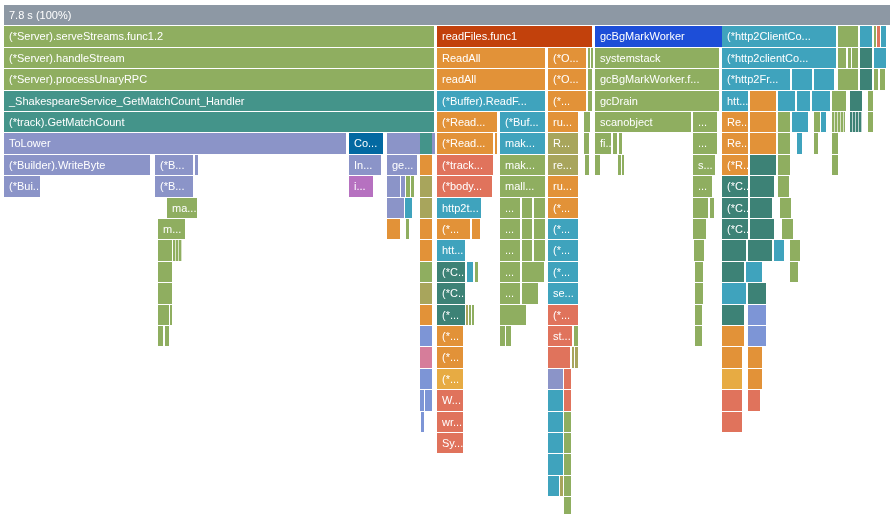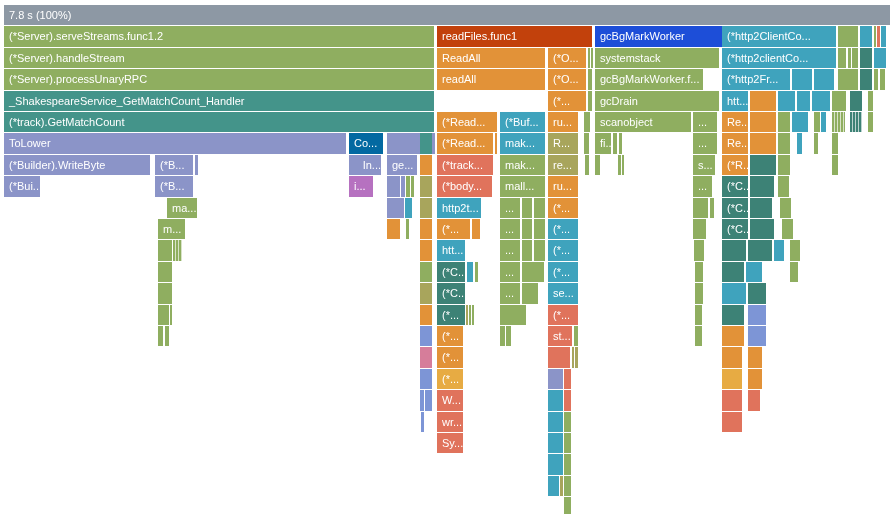--- a/index.html
+++ b/index.html
@@ -42,29 +42,30 @@
     <div class="frame" style="left: 722px; top: 47.8px; width: 114px; height: 20.4px; background: rgb(63, 163, 189);">(*http2clientCo...</div>
     <div class="frame nolabel" style="left: 838px; top: 47.8px; width: 8px; height: 20.4px; background: rgb(143, 174, 96);"></div>
     <div class="frame nolabel" style="left: 847.5px; top: 47.8px; width: 3.5px; height: 20.4px; background: rgb(143, 174, 96);"></div>
     <div class="frame nolabel" style="left: 852px; top: 47.8px; width: 6px; height: 20.4px; background: rgb(143, 174, 96);"></div>
     <div class="frame nolabel" style="left: 860px; top: 47.8px; width: 12px; height: 20.4px; background: rgb(61, 130, 118);"></div>
     <div class="frame nolabel" style="left: 874px; top: 47.8px; width: 12px; height: 20.4px; background: rgb(63, 163, 189);"></div>
     <div class="frame" style="left: 4px; top: 69.2px; width: 430px; height: 20.4px; background: rgb(143, 174, 96);">(*Server).processUnaryRPC</div>
     <div class="frame" style="left: 437px; top: 69.2px; width: 108px; height: 20.4px; background: rgb(226, 146, 56);">readAll</div>
     <div class="frame" style="left: 548px; top: 69.2px; width: 38px; height: 20.4px; background: rgb(226, 146, 56);">(*O...</div>
     <div class="frame nolabel" style="left: 588px; top: 69.2px; width: 4px; height: 20.4px; background: rgb(143, 174, 96);"></div>
-    <div class="frame" style="left: 595px; top: 69.2px; width: 108px; height: 20.4px; background: rgb(143, 174, 96);">gcBgMarkWorker.f...</div>
+    <div class="frame" style="left: 595px; top: 69.2px; width: 124px; height: 20.4px; background: rgb(143, 174, 96);">gcBgMarkWorker.f...</div>
     <div class="frame" style="left: 722px; top: 69.2px; width: 68px; height: 20.4px; background: rgb(63, 163, 189);">(*http2Fr...</div>
     <div class="frame nolabel" style="left: 792px; top: 69.2px; width: 20px; height: 20.4px; background: rgb(63, 163, 189);"></div>
     <div class="frame nolabel" style="left: 814px; top: 69.2px; width: 20px; height: 20.4px; background: rgb(63, 163, 189);"></div>
     <div class="frame nolabel" style="left: 838px; top: 69.2px; width: 20px; height: 20.4px; background: rgb(143, 174, 96);"></div>
     <div class="frame nolabel" style="left: 860px; top: 69.2px; width: 12px; height: 20.4px; background: rgb(61, 130, 118);"></div>
     <div class="frame nolabel" style="left: 874px; top: 69.2px; width: 4px; height: 20.4px; background: rgb(143, 174, 96);"></div>
     <div class="frame nolabel" style="left: 879.5px; top: 69.2px; width: 5px; height: 20.4px; background: rgb(143, 174, 96);"></div>
     <div class="frame" style="left: 4px; top: 90.6px; width: 430px; height: 20.4px; background: rgb(68, 148, 138);">_ShakespeareService_GetMatchCount_Handler</div>
+    <div class="frame" style="left: 437px; top: 90.6px; width: 108px; height: 20.4px; background: rgb(63, 163, 189);">(*Buffer).ReadF...</div>
     <div class="frame" style="left: 548px; top: 90.6px; width: 38px; height: 20.4px; background: rgb(226, 146, 56);">(*...</div>
     <div class="frame nolabel" style="left: 588px; top: 90.6px; width: 4px; height: 20.4px; background: rgb(143, 174, 96);"></div>
     <div class="frame" style="left: 595px; top: 90.6px; width: 124px; height: 20.4px; background: rgb(143, 174, 96);">gcDrain</div>
     <div class="frame" style="left: 722px; top: 90.6px; width: 26px; height: 20.4px; background: rgb(63, 163, 189);">htt...</div>
     <div class="frame nolabel" style="left: 750px; top: 90.6px; width: 26px; height: 20.4px; background: rgb(226, 146, 56);"></div>
     <div class="frame nolabel" style="left: 778px; top: 90.6px; width: 17px; height: 20.4px; background: rgb(63, 163, 189);"></div>
     <div class="frame nolabel" style="left: 797px; top: 90.6px; width: 13px; height: 20.4px; background: rgb(63, 163, 189);"></div>
     <div class="frame nolabel" style="left: 812px; top: 90.6px; width: 18px; height: 20.4px; background: rgb(63, 163, 189);"></div>
     <div class="frame nolabel" style="left: 832px; top: 90.6px; width: 14px; height: 20.4px; background: rgb(143, 174, 96);"></div>
     <div class="frame nolabel" style="left: 850px; top: 90.6px; width: 12px; height: 20.4px; background: rgb(61, 130, 118);"></div>
@@ -100,21 +101,21 @@
     <div class="frame" style="left: 693px; top: 133.4px; width: 24px; height: 20.4px; background: rgb(143, 174, 96);">...</div>
     <div class="frame" style="left: 722px; top: 133.4px; width: 26px; height: 20.4px; background: rgb(226, 146, 56);">Re...</div>
     <div class="frame nolabel" style="left: 750px; top: 133.4px; width: 26px; height: 20.4px; background: rgb(226, 146, 56);"></div>
     <div class="frame nolabel" style="left: 778px; top: 133.4px; width: 12px; height: 20.4px; background: rgb(143, 174, 96);"></div>
     <div class="frame nolabel" style="left: 797px; top: 133.4px; width: 5px; height: 20.4px; background: rgb(63, 163, 189);"></div>
     <div class="frame nolabel" style="left: 814px; top: 133.4px; width: 4px; height: 20.4px; background: rgb(143, 174, 96);"></div>
     <div class="frame nolabel" style="left: 832px; top: 133.4px; width: 6px; height: 20.4px; background: rgb(143, 174, 96);"></div>
     <div class="frame" style="left: 4px; top: 154.8px; width: 146px; height: 20.4px; background: rgb(139, 148, 200);">(*Builder).WriteByte</div>
     <div class="frame" style="left: 155px; top: 154.8px; width: 38px; height: 20.4px; background: rgb(139, 148, 200);">(*B...</div>
     <div class="frame nolabel" style="left: 194.5px; top: 154.8px; width: 3.5px; height: 20.4px; background: rgb(139, 148, 200);"></div>
-    <div class="frame" style="left: 349px; top: 154.8px; width: 32px; height: 20.4px; background: rgb(139, 148, 200); text-align: right;">In...</div>
+    <div class="frame" style="left: 349px; top: 154.8px; width: 32px; height: 20.4px; background: rgb(139, 148, 200);">In...</div>
     <div class="frame" style="left: 387px; top: 154.8px; width: 30px; height: 20.4px; background: rgb(139, 148, 200);">ge...</div>
     <div class="frame nolabel" style="left: 420px; top: 154.8px; width: 12px; height: 20.4px; background: rgb(226, 146, 56);"></div>
     <div class="frame" style="left: 437px; top: 154.8px; width: 56px; height: 20.4px; background: rgb(224, 115, 92);">(*track...</div>
     <div class="frame" style="left: 500px; top: 154.8px; width: 45px; height: 20.4px; background: rgb(143, 174, 96);">mak...</div>
     <div class="frame" style="left: 548px; top: 154.8px; width: 30px; height: 20.4px; background: rgb(168, 165, 92);">re...</div>
     <div class="frame nolabel" style="left: 585px; top: 154.8px; width: 4px; height: 20.4px; background: rgb(143, 174, 96);"></div>
     <div class="frame nolabel" style="left: 595px; top: 154.8px; width: 5px; height: 20.4px; background: rgb(143, 174, 96);"></div>
     <div class="frame nolabel" style="left: 618px; top: 154.8px; width: 2.5px; height: 20.4px; background: rgb(143, 174, 96);"></div>
     <div class="frame nolabel" style="left: 621.5px; top: 154.8px; width: 2.5px; height: 20.4px; background: rgb(143, 174, 96);"></div>
     <div class="frame" style="left: 693px; top: 154.8px; width: 22px; height: 20.4px; background: rgb(143, 174, 96);">s...</div>

